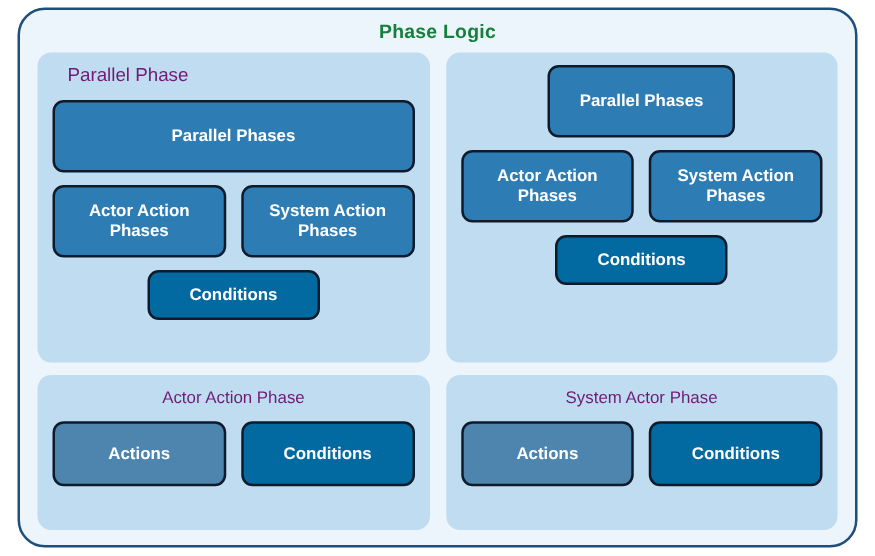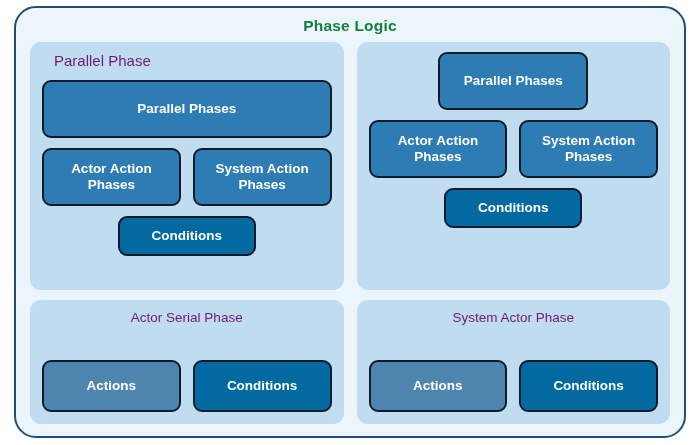--- a/index.html
+++ b/index.html
@@ -73,21 +73,21 @@
   .panel-title.align-center{ text-align: center; font-size: 13.5px; margin-bottom: 11px; }
 
   .panel-body {
     flex: 1 1 auto;
     display: flex;
     flex-direction: column;
     justify-content: flex-start;
     gap: 10px;
     font-weight: bold;
   }
-  .panel-body.center-rows { justify-content: flex-end; gap: 11px; }
+  .panel-body.center-rows { justify-content: flex-start; gap: 11px; }
 
   .node-row {
     display: flex;
     flex-direction: row;
     gap: 12px;
     justify-content: center;
     align-items: stretch;
   }
   .node-row.two-up > .node { flex: 1 1 0; }
 
@@ -166,21 +166,21 @@
         </div>
 
         <div class="node-row row-center">
           <div class="node dark h-short w-narrow">Conditions</div>
         </div>
 
       </div>
     </div>
 
     <div class="panel">
-      <div class="panel-title align-center">Actor Serial Phase</div>
+      <div class="panel-title align-center">Actor Action Phase</div>
       <div class="panel-body center-rows">
         <div class="node-row two-up">
           <div class="node light h-mid">Actions</div>
           <div class="node dark h-mid">Conditions</div>
         </div>
       </div>
     </div>
 
     <div class="panel">
       <div class="panel-title align-center">System Actor Phase</div>

